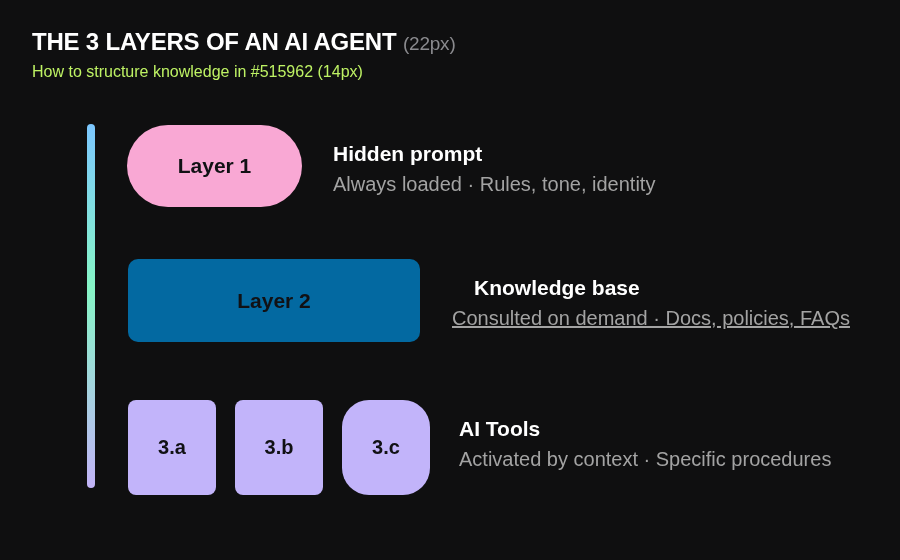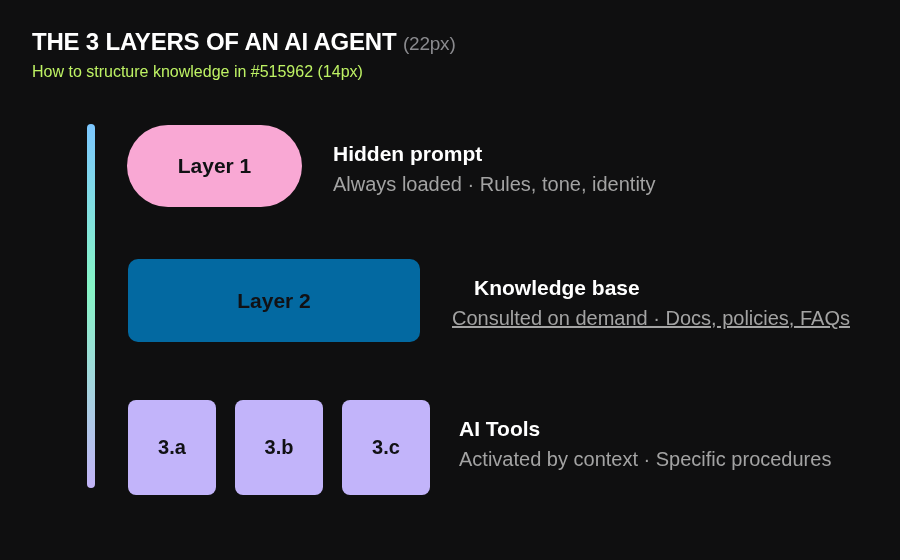--- a/index.html
+++ b/index.html
@@ -34,17 +34,17 @@
   </div>
 <div class="head" style="left:474px;top:276px;">Knowledge base</div>
 <div class="desc" style="left:452px;top:307px;text-decoration:underline;">Consulted on demand · Docs, policies, FAQs</div>
 
 <div class="box l3" style="left:128px;">
     <span>3.a</span>
   </div>
 <div class="box l3" style="left:235px;">
     <span>3.b</span>
   </div>
-<div class="box l3" style="left:342px;">
+<div class="box l3" style="left:342px;border-radius:27px;">
     <span>3.c</span>
   </div>
 <div class="head" style="left:459px;top:417px;">AI Tools</div>
 <div class="desc" style="left:459px;top:448px;">Activated by context · Specific procedures</div>
 
 </body></html>

